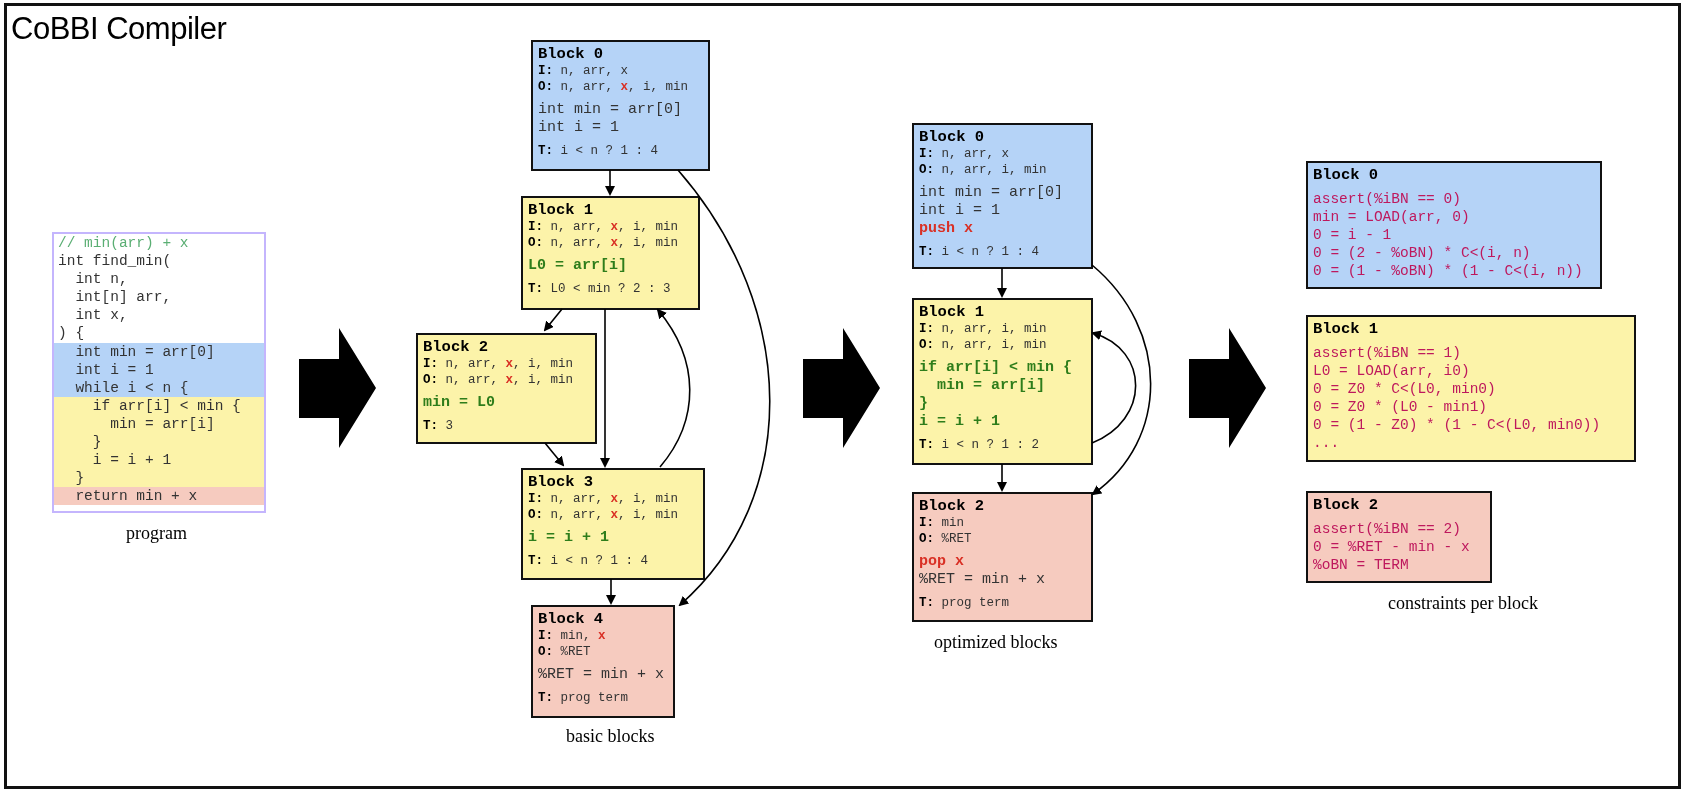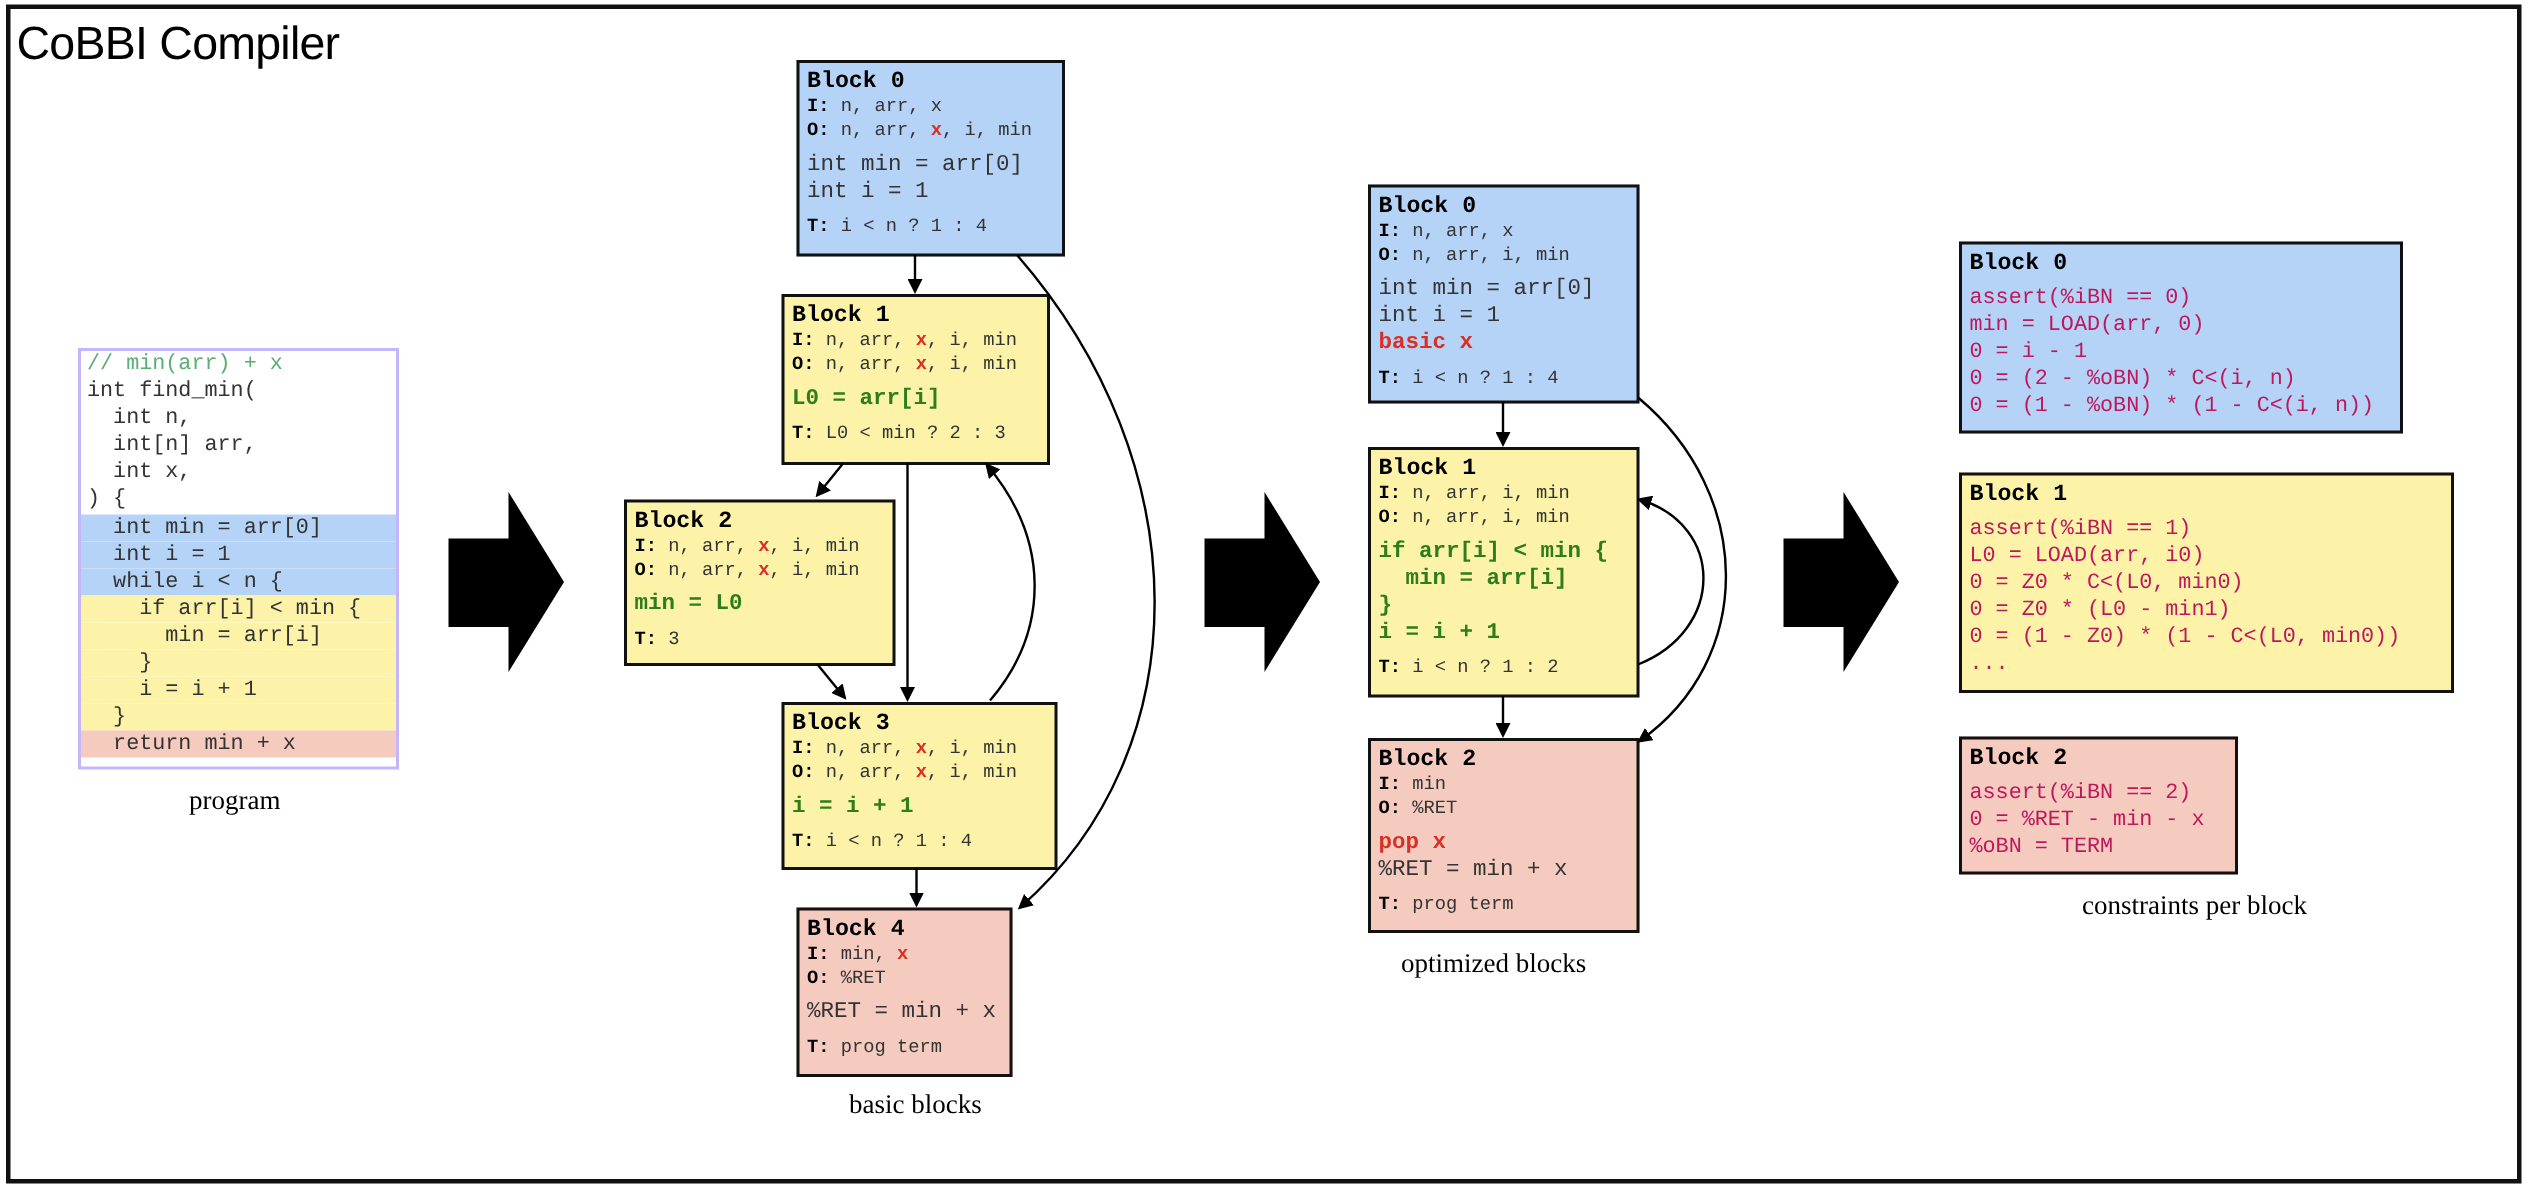--- a/index.html
+++ b/index.html
@@ -114,21 +114,21 @@
 <div class="caption" style="left:566px; top:726px;">basic blocks</div>
 
 <div id="ob">
     <div class="box pad blue" style="left: 912px; top: 123px; width: 181px; height: 146px;">
       <div class="bname">Block 0</div>
       <div class="io"><b>I:</b> <span>n, arr, x</span></div>
       <div class="io"><b>O:</b> <span>n, arr, i, min</span></div>
       <div class="gap"></div>
       <div class="code">int min = arr[0]</div>
       <div class="code">int i = 1</div>
-      <div class="code-r">basic x</div>
+      <div class="code-r">push x</div>
       <div class="gap"></div>
       <div class="term"><b>T:</b> <span>i &lt; n ? 1 : 4</span></div>
     </div>
     <div class="box pad yellow" style="left: 912px; top: 298px; width: 181px; height: 167px;">
       <div class="bname">Block 1</div>
       <div class="io"><b>I:</b> <span>n, arr, i, min</span></div>
       <div class="io"><b>O:</b> <span>n, arr, i, min</span></div>
       <div class="gap"></div>
       <div class="code-g">if arr[i] &lt; min {</div>
       <div class="code-g">  min = arr[i]</div>

